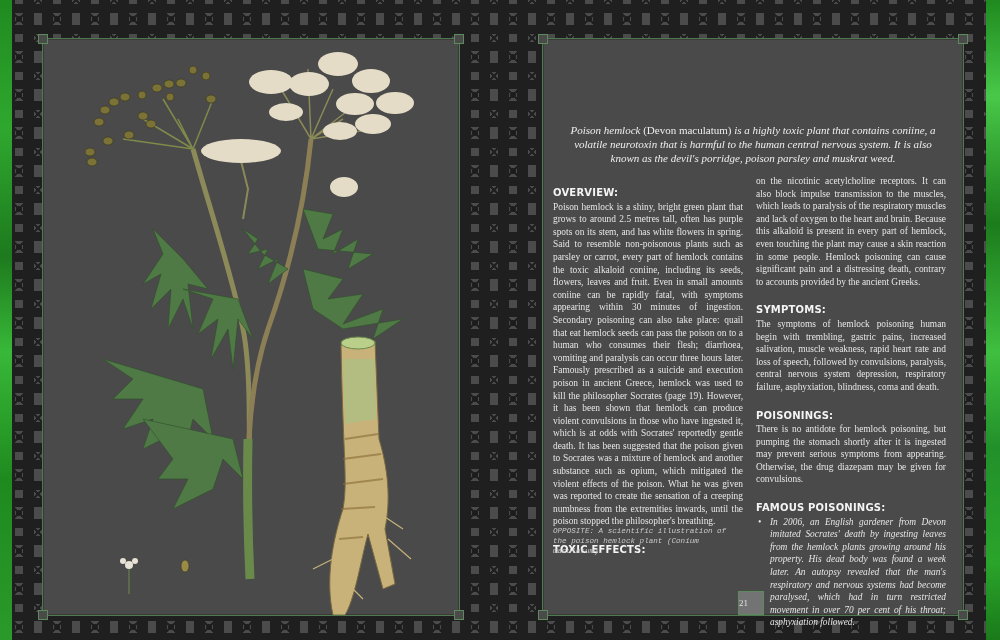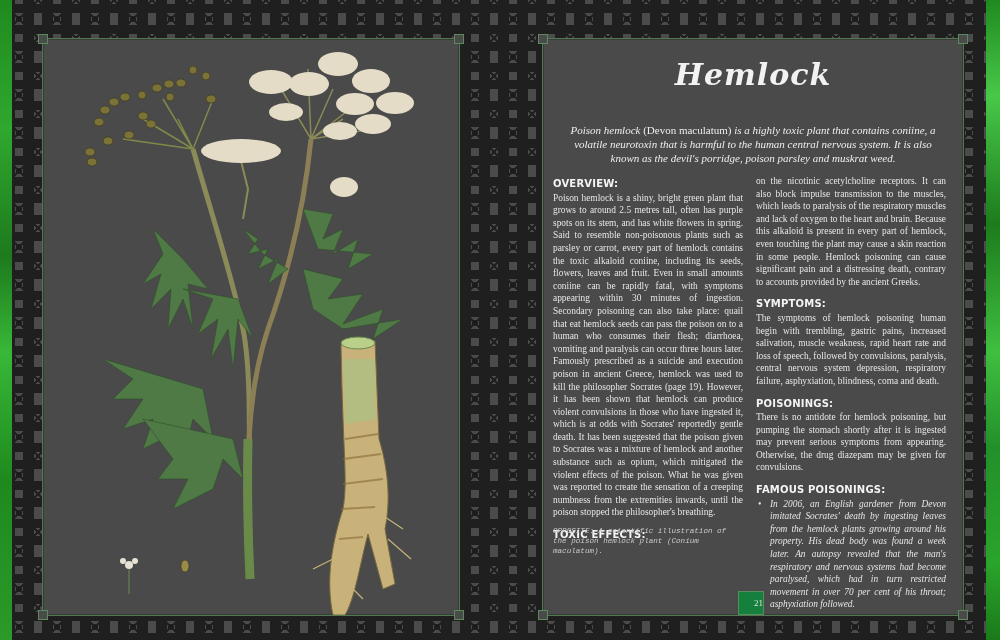--- a/index.html
+++ b/index.html
@@ -26,27 +26,27 @@
   .corner{position:absolute;width:8px;height:8px;border:1px solid #5c8a5c;background:#4a4a4a;}
 
   
   .title{position:absolute;left:0;right:0;top:18px;text-align:center;color:#f2f2f2;
     font-family:"DejaVu Serif",serif;font-size:30px;font-weight:bold;font-style:italic;letter-spacing:1px;}
   .intro{position:absolute;left:26px;right:26px;top:84px;text-align:center;color:#eeeeee;font-size:11px;line-height:14px;font-style:italic;}
   .intro .up{font-style:normal;}
   .col{position:absolute;top:132px;width:190px;color:#e6e6e6;font-size:9.4px;line-height:12.6px;text-align:justify;}
   .col-a{left:10px;}
   .col-b{left:213px;top:136px;}
-  .h{font-family:"DejaVu Sans",sans-serif;font-weight:bold;font-size:10px;color:#f4f4f4;letter-spacing:0.2px;margin:7px 0 1px 0;}
+  .h{font-family:"DejaVu Sans",sans-serif;font-weight:bold;font-size:10px;color:#f4f4f4;letter-spacing:0.2px;margin:16px 0 1px 0;}
   .p{margin:0 0 10px 0;}
   .caption{position:absolute;left:10px;top:487px;width:180px;color:#c9c9c9;font-size:7.6px;line-height:10px;font-style:italic;font-family:Liberation Mono, monospace;}
   ul.bul{margin:0;padding:0 0 0 14px;font-style:italic;}
   ul.bul li{list-style:none;position:relative;}
   ul.bul li::before{content:"•";position:absolute;left:-12px;top:0;}
-  .pagenum{position:absolute;left:195px;top:552px;width:24px;height:22px;border:1px solid #5c8a5c;background:#15803d;color:#e0e0e0;font-size:9px;text-align:right;line-height:22px;}
+  .pagenum{position:absolute;left:195px;top:552px;width:24px;height:22px;border:1px solid #5c8a5c;background:#737373;color:#e0e0e0;font-size:9px;text-align:left;line-height:22px;}
 
   
   .illus{position:absolute;left:0;top:0;width:416px;height:576px;}
 </style>
 </head>
 <body>
 
 <div class="pattern"></div>
 <div class="green-edge-left"></div>
 <div class="green-edge-right"></div>
@@ -126,21 +126,20 @@
     </g>
     <path d="M290 520 L270 530 M330 470 L360 490 M345 500 L368 520 M300 540 L320 560" stroke="#c8b27a" stroke-width="1.2"></path>
   </svg>
   <div class="corner" style="left:-5px;top:-5px;"></div>
   <div class="corner" style="right:-5px;top:-5px;"></div>
   <div class="corner" style="left:-5px;bottom:-5px;"></div>
   <div class="corner" style="right:-5px;bottom:-5px;"></div>
 </div>
 
 <div class="panel panel-right">
-  <div class="title">Hemlock</div>
 
   <div class="intro">
     <span>Poison hemlock </span><span class="up">(Devon maculatum)</span><span> is a highly toxic plant that contains coniine, a volatile neurotoxin that is harmful to the human central nervous system. It is also known as the devil's porridge, poison parsley and muskrat weed.</span>
   </div>
 
   <div class="col col-a">
     <div class="h">OVERVIEW:</div>
     <div class="p">Poison hemlock is a shiny, bright green plant that grows to around 2.5 metres tall, often has purple spots on its stem, and has white flowers in spring. Said to resemble non-poisonous plants such as parsley or carrot, every part of hemlock contains the toxic alkaloid coniine, including its seeds, flowers, leaves and fruit. Even in small amounts coniine can be rapidly fatal, with symptoms appearing within 30 minutes of ingestion. Secondary poisoning can also take place: quail that eat hemlock seeds can pass the poison on to a human who consumes their flesh; diarrhoea, vomiting and paralysis can occur three hours later. Famously prescribed as a suicide and execution poison in ancient Greece, hemlock was used to kill the philosopher Socrates (page 19). However, it has been shown that hemlock can produce violent convulsions in those who have ingested it, which is at odds with Socrates' reportedly gentle death. It has been suggested that the poison given to Socrates was a mixture of hemlock and another substance such as opium, which mitigated the violent effects of the poison. What he was given was reported to create the sensation of a creeping numbness from the extremities inwards, until the poison stopped the philosopher's breathing.</div>
     <div class="h">TOXIC EFFECTS:</div>
   </div>

